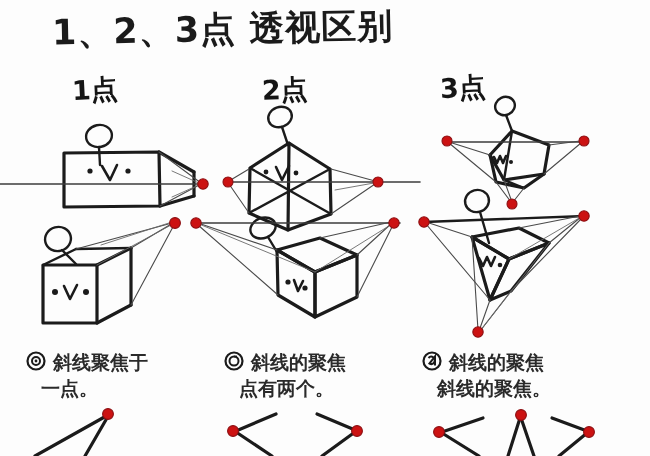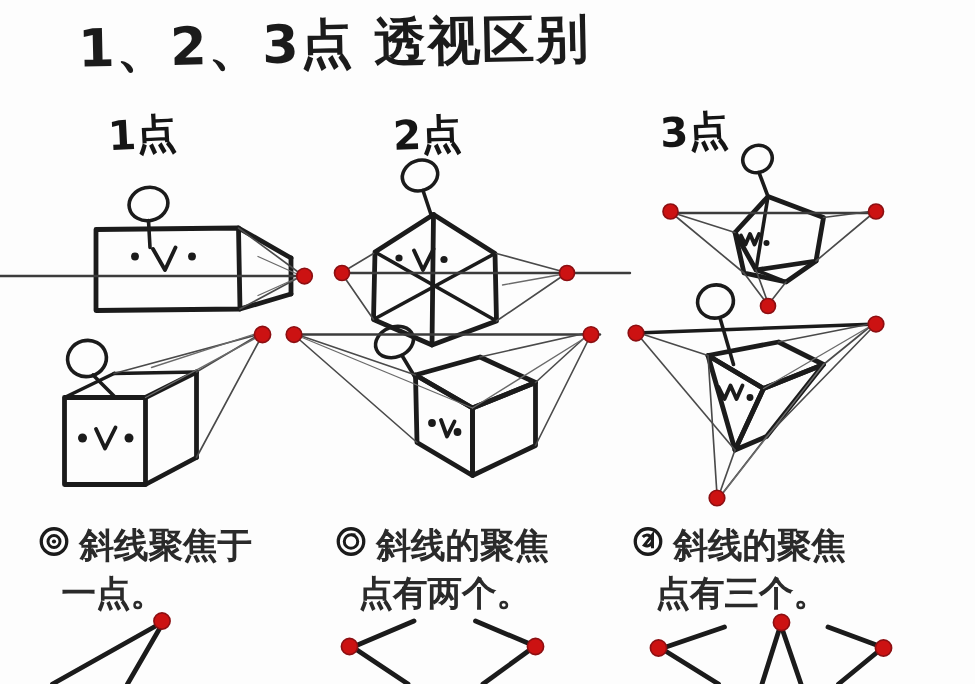--- a/index.html
+++ b/index.html
@@ -42,21 +42,21 @@
   
   #art {
     position: absolute;
     left: 0; top: 0;
     width: 650px; height: 456px;
   }
   
   .caption {
     position: absolute;
     width: 185px;
-    font-size: 23px;
+    font-size: 19px;
     line-height: 1.38;
     color: #2a2a2a;
     font-weight: 600;
   }
   #cap-0 { left: 26px;  top: 349px; }
   #cap-1 { left: 224px; top: 349px; }
   #cap-2 { left: 422px; top: 349px; }
   .cap-row { display: flex; align-items: flex-start; }
   .cap-bullet {
     flex: 0 0 auto;
@@ -304,16 +304,16 @@
   </div>
 
   <div class="caption" id="cap-2">
     <div class="cap-row">
       <svg class="cap-bullet" viewBox="0 0 20 20">
         <circle cx="10" cy="10" r="8.5" fill="none" stroke="#1b1b1b" stroke-width="2.2"></circle>
         <path d="M6.5 7 A3.6 3.6 0 1 1 7.5 12.5 L13 5.5 L13 14.5" fill="none" stroke="#1b1b1b" stroke-width="2"></path>
       </svg>
       <span class="cap-text">斜线的聚焦</span>
     </div>
-    <div class="cap-line2">点有三个。</div>
+    <div class="cap-line2">斜线的聚焦。</div>
   </div>
 
 </div>
 
 </body></html>

